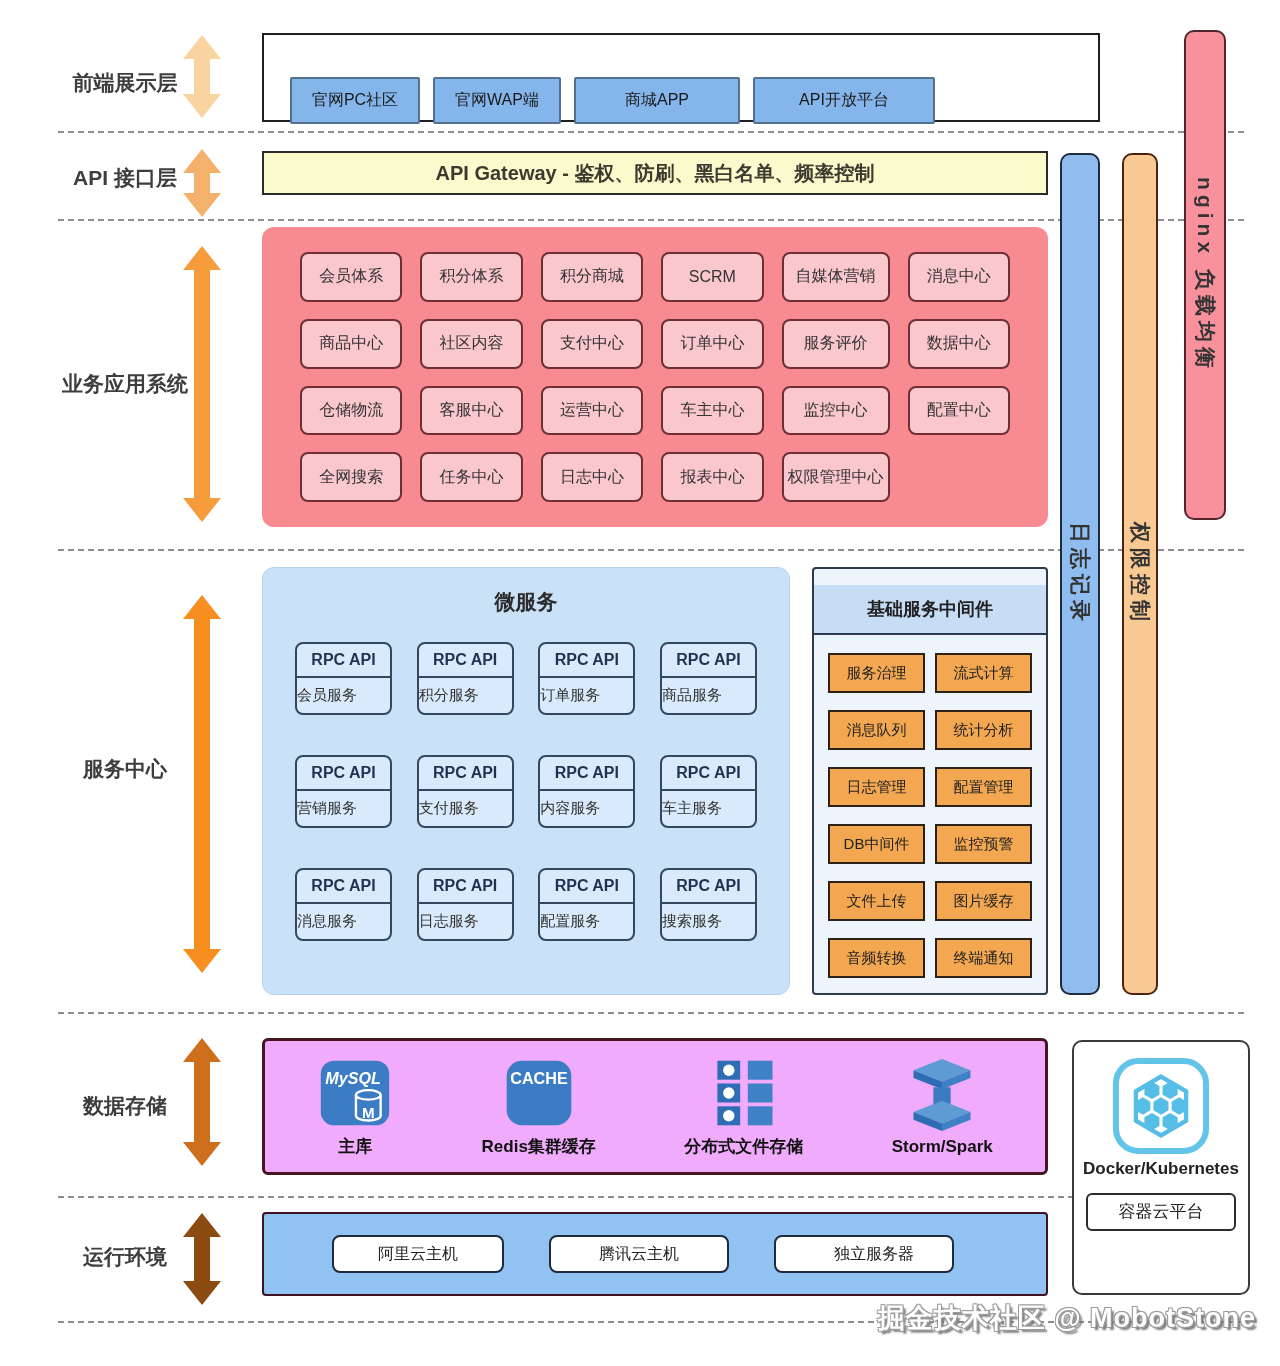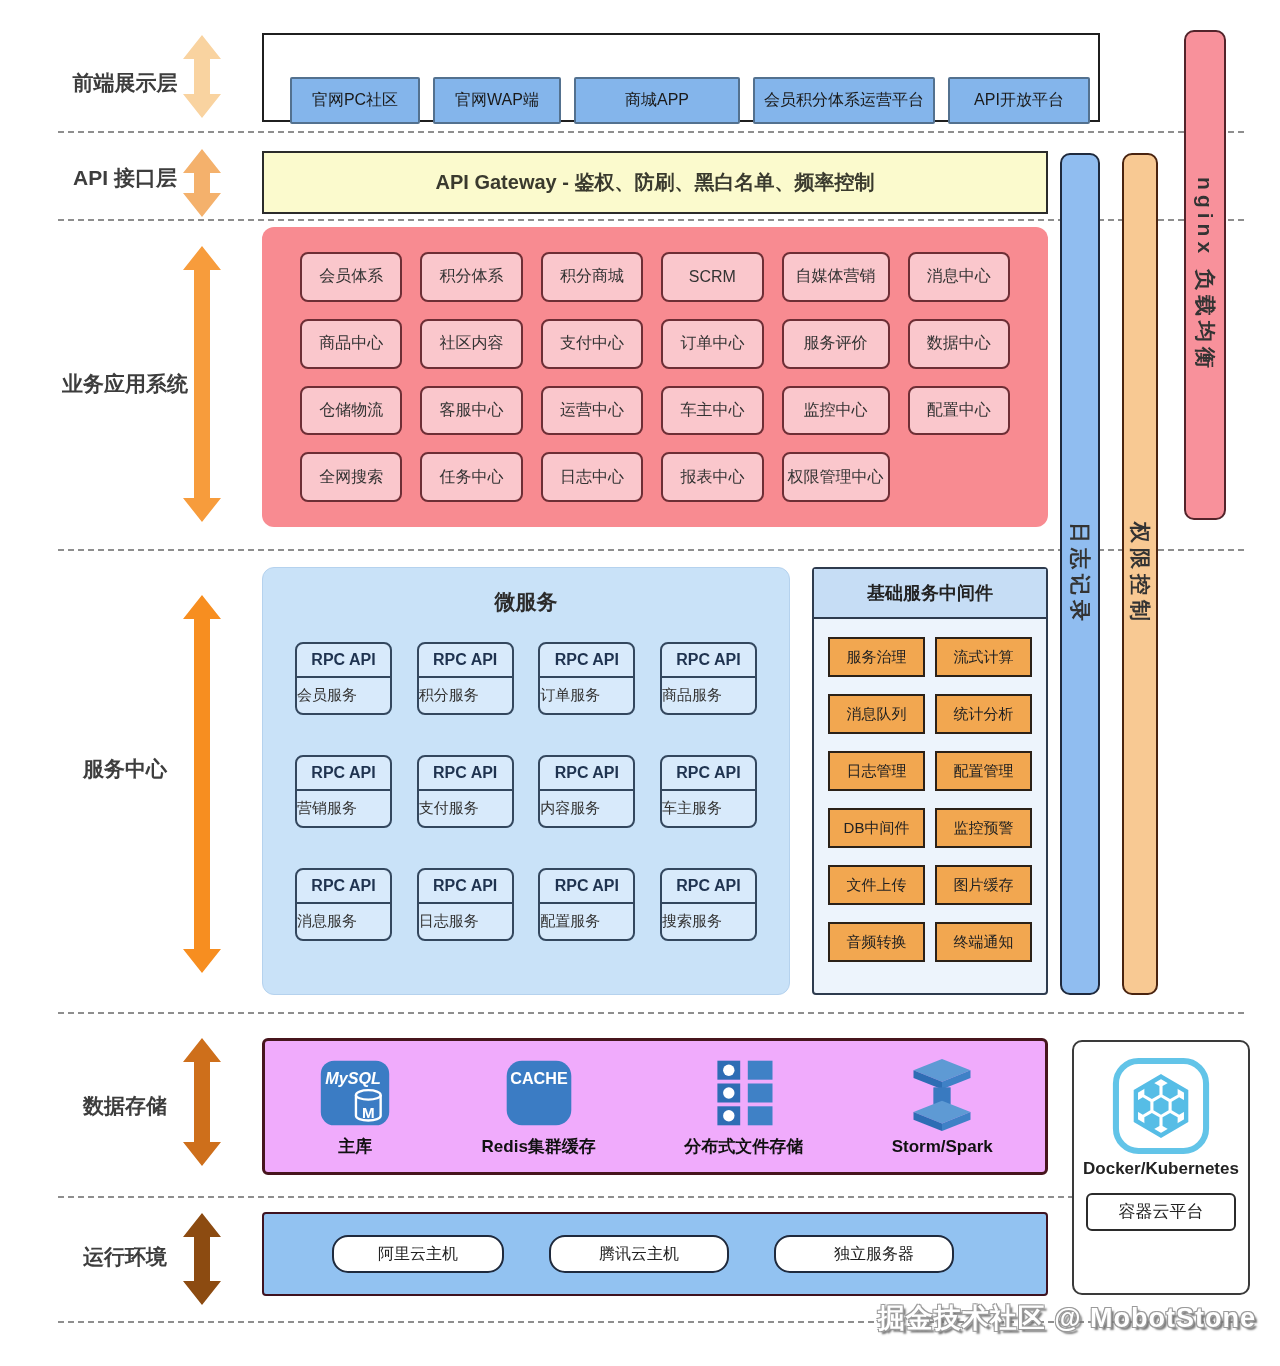--- a/index.html
+++ b/index.html
@@ -19,21 +19,21 @@
 
   
   .frontend{position:absolute;left:262px;top:33px;width:838px;height:89px;background:#fff;
     border:2px solid #1f1f1f;display:flex;align-items:center;gap:13px;padding:0 0 0 26px;box-sizing:border-box;}
   .fbox{background:#84B5EB;border:2px solid #53718F;border-radius:2px;height:47px;
     display:flex;align-items:center;justify-content:center;font-size:16px;color:#1a1a1a;box-sizing:border-box;margin-top:46px;}
   .fbox:nth-child(1){width:130px;} .fbox:nth-child(2){width:128px;} .fbox:nth-child(3){width:166px;}
   .fbox:nth-child(4){width:182px;} .fbox:nth-child(5){width:142px;}
 
   
-  .gateway{position:absolute;left:262px;top:151px;width:786px;height:63px;background:#FBFACD;
+  .gateway{position:absolute;left:262px;top:151px;width:786px;height:44px;background:#FBFACD;
     border:2px solid #2b2b2b;display:flex;align-items:center;justify-content:center;
     font-weight:bold;font-size:20px;color:#3a3a2e;box-sizing:border-box;}
 
   
   .business{position:absolute;left:262px;top:227px;width:786px;height:300px;background:#F88B91;
     border-radius:12px;box-sizing:border-box;padding:25px 38px;
     display:grid;grid-template-columns:repeat(6,1fr);gap:17px 18px;}
   .bbox{background:#FAC7CC;border:2px solid #6D2E35;border-radius:8px;min-height:48px;
     display:flex;align-items:center;justify-content:center;font-size:16px;color:#333;box-sizing:border-box;padding:0 4px;white-space:nowrap;}
 
@@ -43,21 +43,21 @@
   .micro-title{text-align:center;font-weight:bold;font-size:21px;color:#2b2b2b;}
   .rpc-grid{margin-top:26px;display:grid;grid-template-columns:repeat(4,97px);justify-content:space-between;row-gap:40px;}
   .rpc{border:2px solid #33475E;border-radius:8px;background:#D8EAFB;overflow:hidden;box-sizing:border-box;}
   .rpc-h{font-weight:bold;font-size:16px;color:#1F3350;text-align:center;padding:7px 0;border-bottom:2px solid #33475E;}
   .rpc-b{font-size:15px;color:#333;text-align:left;padding:8px 0;}
 
   
   .mw{position:absolute;left:812px;top:567px;width:236px;height:428px;background:#EDF4FC;
     border:2px solid #2E3B4E;border-radius:4px;box-sizing:border-box;}
   .mw-head{height:48px;background:#C6DDF5;border-bottom:2px solid #2E3B4E;display:flex;align-items:center;justify-content:center;
-    font-weight:bold;font-size:18px;color:#222;}
+    font-weight:bold;font-size:18px;color:#222;margin-top:16px;}
   .mw-grid{display:grid;grid-template-columns:repeat(2,97px);justify-content:space-between;row-gap:17px;padding:18px 14px;}
   .mwbox{background:#F2A750;border:2px solid #2B2118;height:40px;display:flex;align-items:center;justify-content:center;
     font-size:15px;color:#222;box-sizing:border-box;white-space:nowrap;}
 
   
   .vbar{position:absolute;display:flex;align-items:center;justify-content:center;box-sizing:border-box;border-radius:10px;}
   .vbar span{white-space:nowrap;transform:rotate(90deg);font-weight:bold;font-size:21px;letter-spacing:5px;color:#333;}
   .bar-log{left:1060px;top:153px;width:40px;height:842px;background:#90BDF0;border:2px solid #1F2A3D;}
   .bar-perm{left:1122px;top:153px;width:36px;height:842px;background:#F8C993;border:2px solid #4A2410;}
   .bar-nginx{left:1184px;top:30px;width:42px;height:490px;background:#F8919B;border:2px solid #53242B;}
@@ -77,21 +77,21 @@
     display:flex;flex-direction:column;align-items:center;padding-top:12px;}
   .docker svg{width:104px;height:104px;}
   .docker-title{font-weight:bold;font-size:17px;color:#222;width:162px;text-align:center;overflow-wrap:break-word;word-break:break-all;line-height:1.35;}
   .docker-btn{margin-top:12px;border:2px solid #2b2b2b;border-radius:6px;width:150px;height:38px;
     display:flex;align-items:center;justify-content:center;font-size:17px;color:#222;box-sizing:border-box;}
 
   
   .runtime{position:absolute;left:262px;top:1212px;width:786px;height:84px;background:#92C2F1;
     border:2px solid #3E1220;border-radius:4px;box-sizing:border-box;
     display:flex;align-items:center;gap:45px;padding:0 0 0 68px;}
-  .rbox{background:#fff;border:2px solid #1F2A3D;border-radius:16px;height:38px;
+  .rbox{background:#fff;border:2px solid #1F2A3D;border-radius:8px;height:38px;
     display:flex;align-items:center;justify-content:center;font-size:16px;color:#222;box-sizing:border-box;}
   .rbox:nth-child(1){width:172px;} .rbox:nth-child(2){width:180px;} .rbox:nth-child(3){width:180px;padding-left:20px;}
 
   
   .wm{position:absolute;right:24px;top:1300px;font-weight:bold;font-size:27px;color:#fff;letter-spacing:1px;
     text-shadow:-1px -1px 0 #9a9a9a,1px -1px 0 #9a9a9a,-1px 1px 0 #9a9a9a,1px 1px 0 #9a9a9a,3px 3px 2px #777;}
 </style>
 </head>
 <body>
 
@@ -115,21 +115,20 @@
   <div class="arrow a2" style="top:149px;height:68px"></div>
   <div class="arrow a3" style="top:246px;height:276px"></div>
   <div class="arrow a4" style="top:595px;height:378px"></div>
   <div class="arrow a5" style="top:1038px;height:128px"></div>
   <div class="arrow a6" style="top:1213px;height:92px"></div>
 
   <div class="frontend">
     <div class="fbox">官网PC社区</div>
     <div class="fbox">官网WAP端</div>
     <div class="fbox">商城APP</div>
-    <div class="fbox">会员积分体系运营平台</div>
     <div class="fbox">API开放平台</div>
   </div>
 
   <div class="gateway">API Gateway - 鉴权、防刷、黑白名单、频率控制</div>
 
   <div class="business">
     <div class="bbox">会员体系</div>
     <div class="bbox">积分体系</div>
     <div class="bbox">积分商城</div>
     <div class="bbox">SCRM</div>

